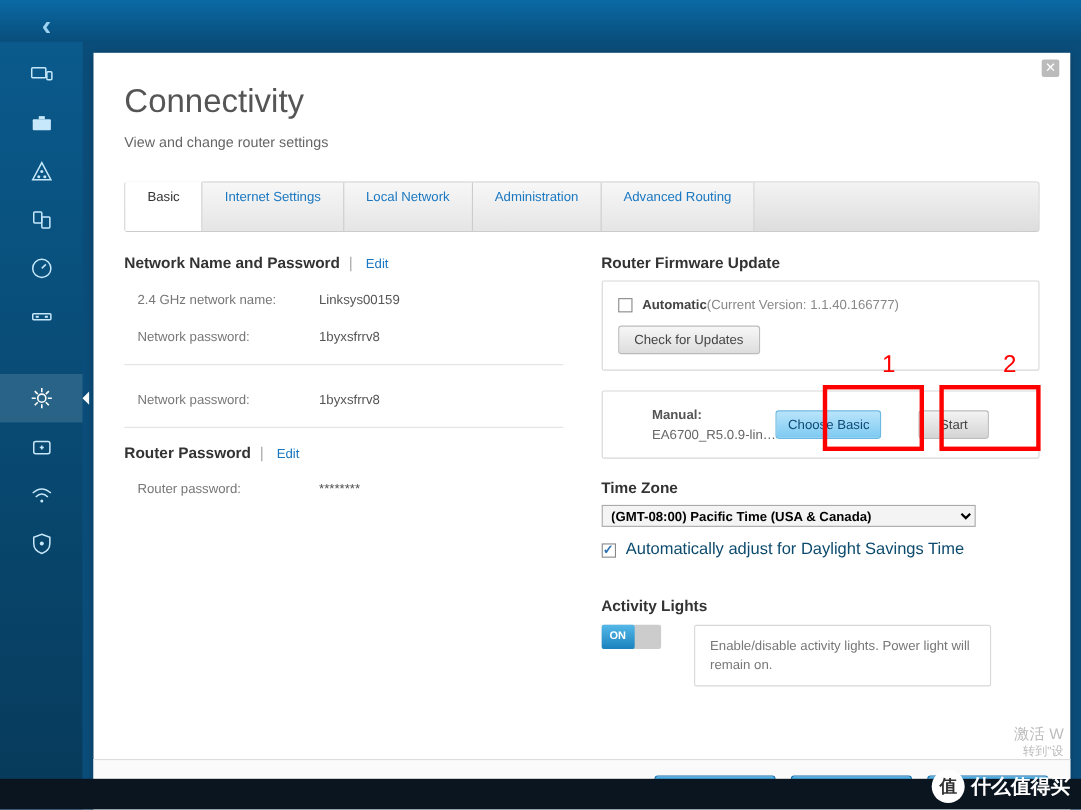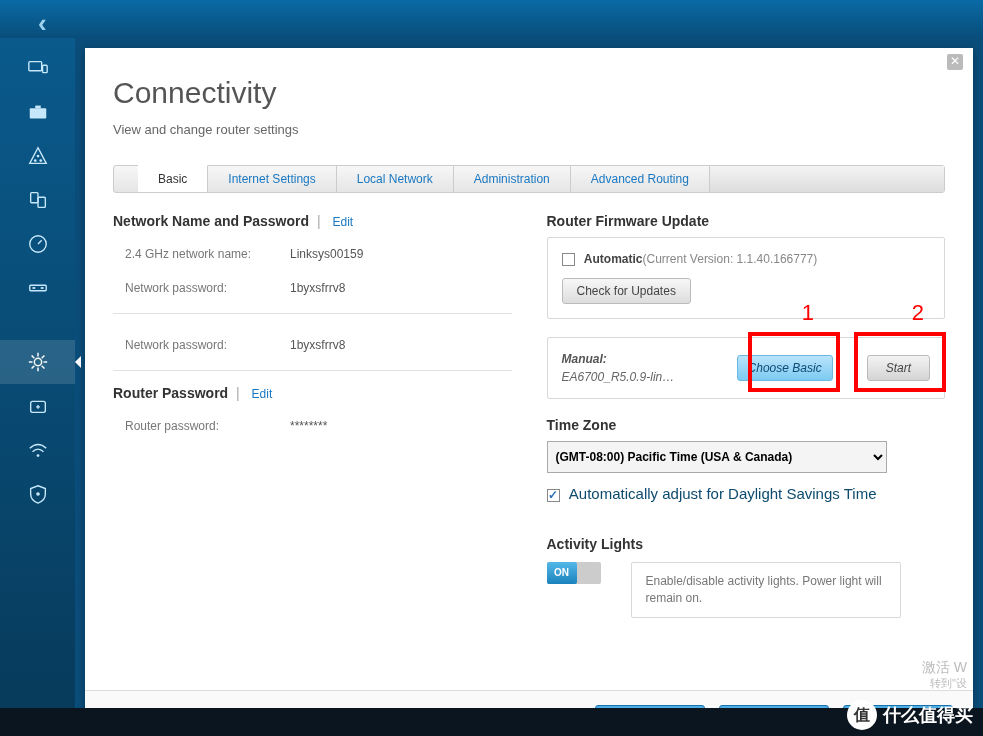--- a/index.html
+++ b/index.html
@@ -8,21 +8,21 @@
 .back-chevron { position:absolute; left:38px; top:8px; color:#9dd3f0; font-size:26px; font-weight:bold; cursor:pointer;}
 .sidebar { position:absolute; left:0; top:38px; width:75px; bottom:0; background:linear-gradient(#0a5a8c,#073a5a); }
 .side-item { width:75px; height:44px; display:flex; align-items:center; justify-content:center; color:#b8dff5; font-size:20px; cursor:pointer; }
 .side-sep { height:8px; }
 .side-active { background:#ffffff22; position:relative;}
 .side-active::after { content:""; position:absolute; right:-6px; top:16px; border-top:6px solid transparent; border-bottom:6px solid transparent; border-right:6px solid #fff;}
 .main-panel { position:absolute; left:85px; top:48px; right:10px; bottom:-10px; background:#fff; box-shadow:0 2px 8px rgba(0,0,0,.3); padding:28px 28px 0 28px; }
 .close-x { position:absolute; right:10px; top:6px; width:16px; height:16px; background:#bbb; color:#fff; font-size:12px; text-align:center; line-height:15px; border-radius:2px; cursor:pointer;}
 h1.page-title { font-size:30px; font-weight:normal; color:#555;}
 .page-sub { font-size:13px; color:#666; margin-top:12px;}
-.tabstrip { margin-top:28px; height:28px; border:1px solid #ccc; border-radius:3px; background:linear-gradient(#f7f7f7,#e5e5e5); display:flex; font-size:12px;padding-left:24px;}
+.tabstrip { margin-top:28px; height:46px; border:1px solid #ccc; border-radius:3px; background:linear-gradient(#f7f7f7,#e5e5e5); display:flex; font-size:12px;}
 .tab { padding:0 20px; line-height:26px; color:#1a78c2; border-right:1px solid #ccc; cursor:pointer;}
 .tab.active { background:#fff; color:#333; border-top:1px solid #fff; margin-top:-1px;}
 .tab:last-child { border-right:none; flex:1; background:linear-gradient(#f3f3f3,#ddd); cursor:default;}
 .content { display:flex; margin-top:20px; font-size:13px; color:#444;}
 .col { flex:1; }
 .col.left { padding-right:35px; border-right:0; }
 .col.right { padding-left:0;}
 .sect-head { font-size:14px; font-weight:bold; color:#333; margin-bottom:8px;}
 .sect-head .edit { font-weight:normal; color:#1a78c2; font-size:12px; margin-left:4px; cursor:pointer;}
 .sect-head .pipe { font-weight:normal; color:#aaa; margin:0 4px;}
@@ -30,26 +30,26 @@
 .kv .k { width:165px;}
 .kv .v { color:#555;}
 .hr { border-top:1px solid #e2e2e2; margin:8px 0 14px 0;}
 .box { border:1px solid #d8d8d8; border-radius:2px; padding:14px; margin-bottom:18px; position:relative;}
 .auto-row { display:flex; align-items:center; font-size:12px;}
 .chk { width:13px; height:13px; border:1px solid #888; display:inline-block; vertical-align:middle; margin-right:6px; background:#fff; cursor:pointer;}
 .chk.checked::after { content:"✓"; color:#2b6fb5; font-size:12px; line-height:11px; display:block; text-align:center; font-weight:bold;}
 .btn-grey { display:inline-block; padding:5px 14px; font-size:12px; color:#444; background:linear-gradient(#f7f7f7,#ddd); border:1px solid #bbb; border-radius:3px; cursor:pointer; margin-top:12px;}
 .btn-blue-small { display:inline-block; padding:5px 10px; font-size:12px; color:#0d4a75; background:linear-gradient(#b9e4fb,#7dcaf2); border:1px solid #6bb8e0; border-radius:3px; cursor:pointer;}
 .btn-grey-small { display:inline-block; padding:5px 18px; font-size:12px; background:linear-gradient(#f3f3f3,#d4d4d4); border:1px solid #bbb; border-radius:3px; cursor:pointer;}
-.manual-row { display:flex; align-items:center; justify-content:space-between;font-style:italic;}
+.manual-row { display:flex; align-items:center; justify-content:center;}
 .manual-label-block { font-size:12px; color:#666;}
 .manual-label-block .ml-title { font-weight:bold; color:#555; margin-bottom:4px;}
 .red-box { position:absolute; border:4px solid #f00; pointer-events:none;}
 .red-num { position:absolute; color:#f00; font-size:22px; font-weight:normal; pointer-events:none; font-family:Arial;}
-.tz-select { width:340px; height:32px; border:1px solid #aaa; font-size:12px; font-weight:bold; padding:2px 4px; background:#f4f4f4;}
+.tz-select { width:340px; height:20px; border:1px solid #aaa; font-size:12px; font-weight:bold; padding:2px 4px; background:#f4f4f4;}
 .dst-row { margin-top:12px; font-size:15px; color:#0c4a6e;}
 .toggle { width:54px; height:22px; background:#ccc; border-radius:2px; display:inline-block; position:relative; vertical-align:middle;}
 .toggle .knob { position:absolute; left:0; top:0; width:30px; height:22px; background:linear-gradient(#54b8e8,#1a82bd); color:#fff; font-size:10px; font-weight:bold; text-align:center; line-height:22px; border-radius:2px;}
 .activity-box { display:flex; align-items:flex-start; gap:30px; margin-top:10px;}
 .activity-desc { border:1px solid #d8d8d8; border-radius:2px; padding:10px 14px; font-size:12px; color:#777; width:270px; line-height:1.4;}
 .footer-bar { position:absolute; left:0; right:0; bottom:0; height:56px; border-top:1px solid #dcdcdc; background:#fafafa; display:flex; align-items:center; justify-content:flex-end; padding-right:20px; gap:14px;}
 .btn-primary { width:110px; height:28px; background:linear-gradient(#4fb1e7,#1a7fc0); color:#fff; border:1px solid #1670ab; border-radius:3px; font-size:13px; cursor:pointer;}
 .watermark { position:absolute; right:6px; bottom:56px; color:#bcbcbc; font-size:14px; text-align:right; line-height:1.3; pointer-events:none;}
 .brand { position:absolute; right:10px; bottom:6px; display:flex; align-items:center; gap:6px; color:#fff; font-size:18px; font-weight:bold;}
 .brand .circ { width:30px; height:30px; border-radius:50%; background:#fff; color:#333; font-size:16px; display:flex; align-items:center; justify-content:center; font-weight:bold;}

